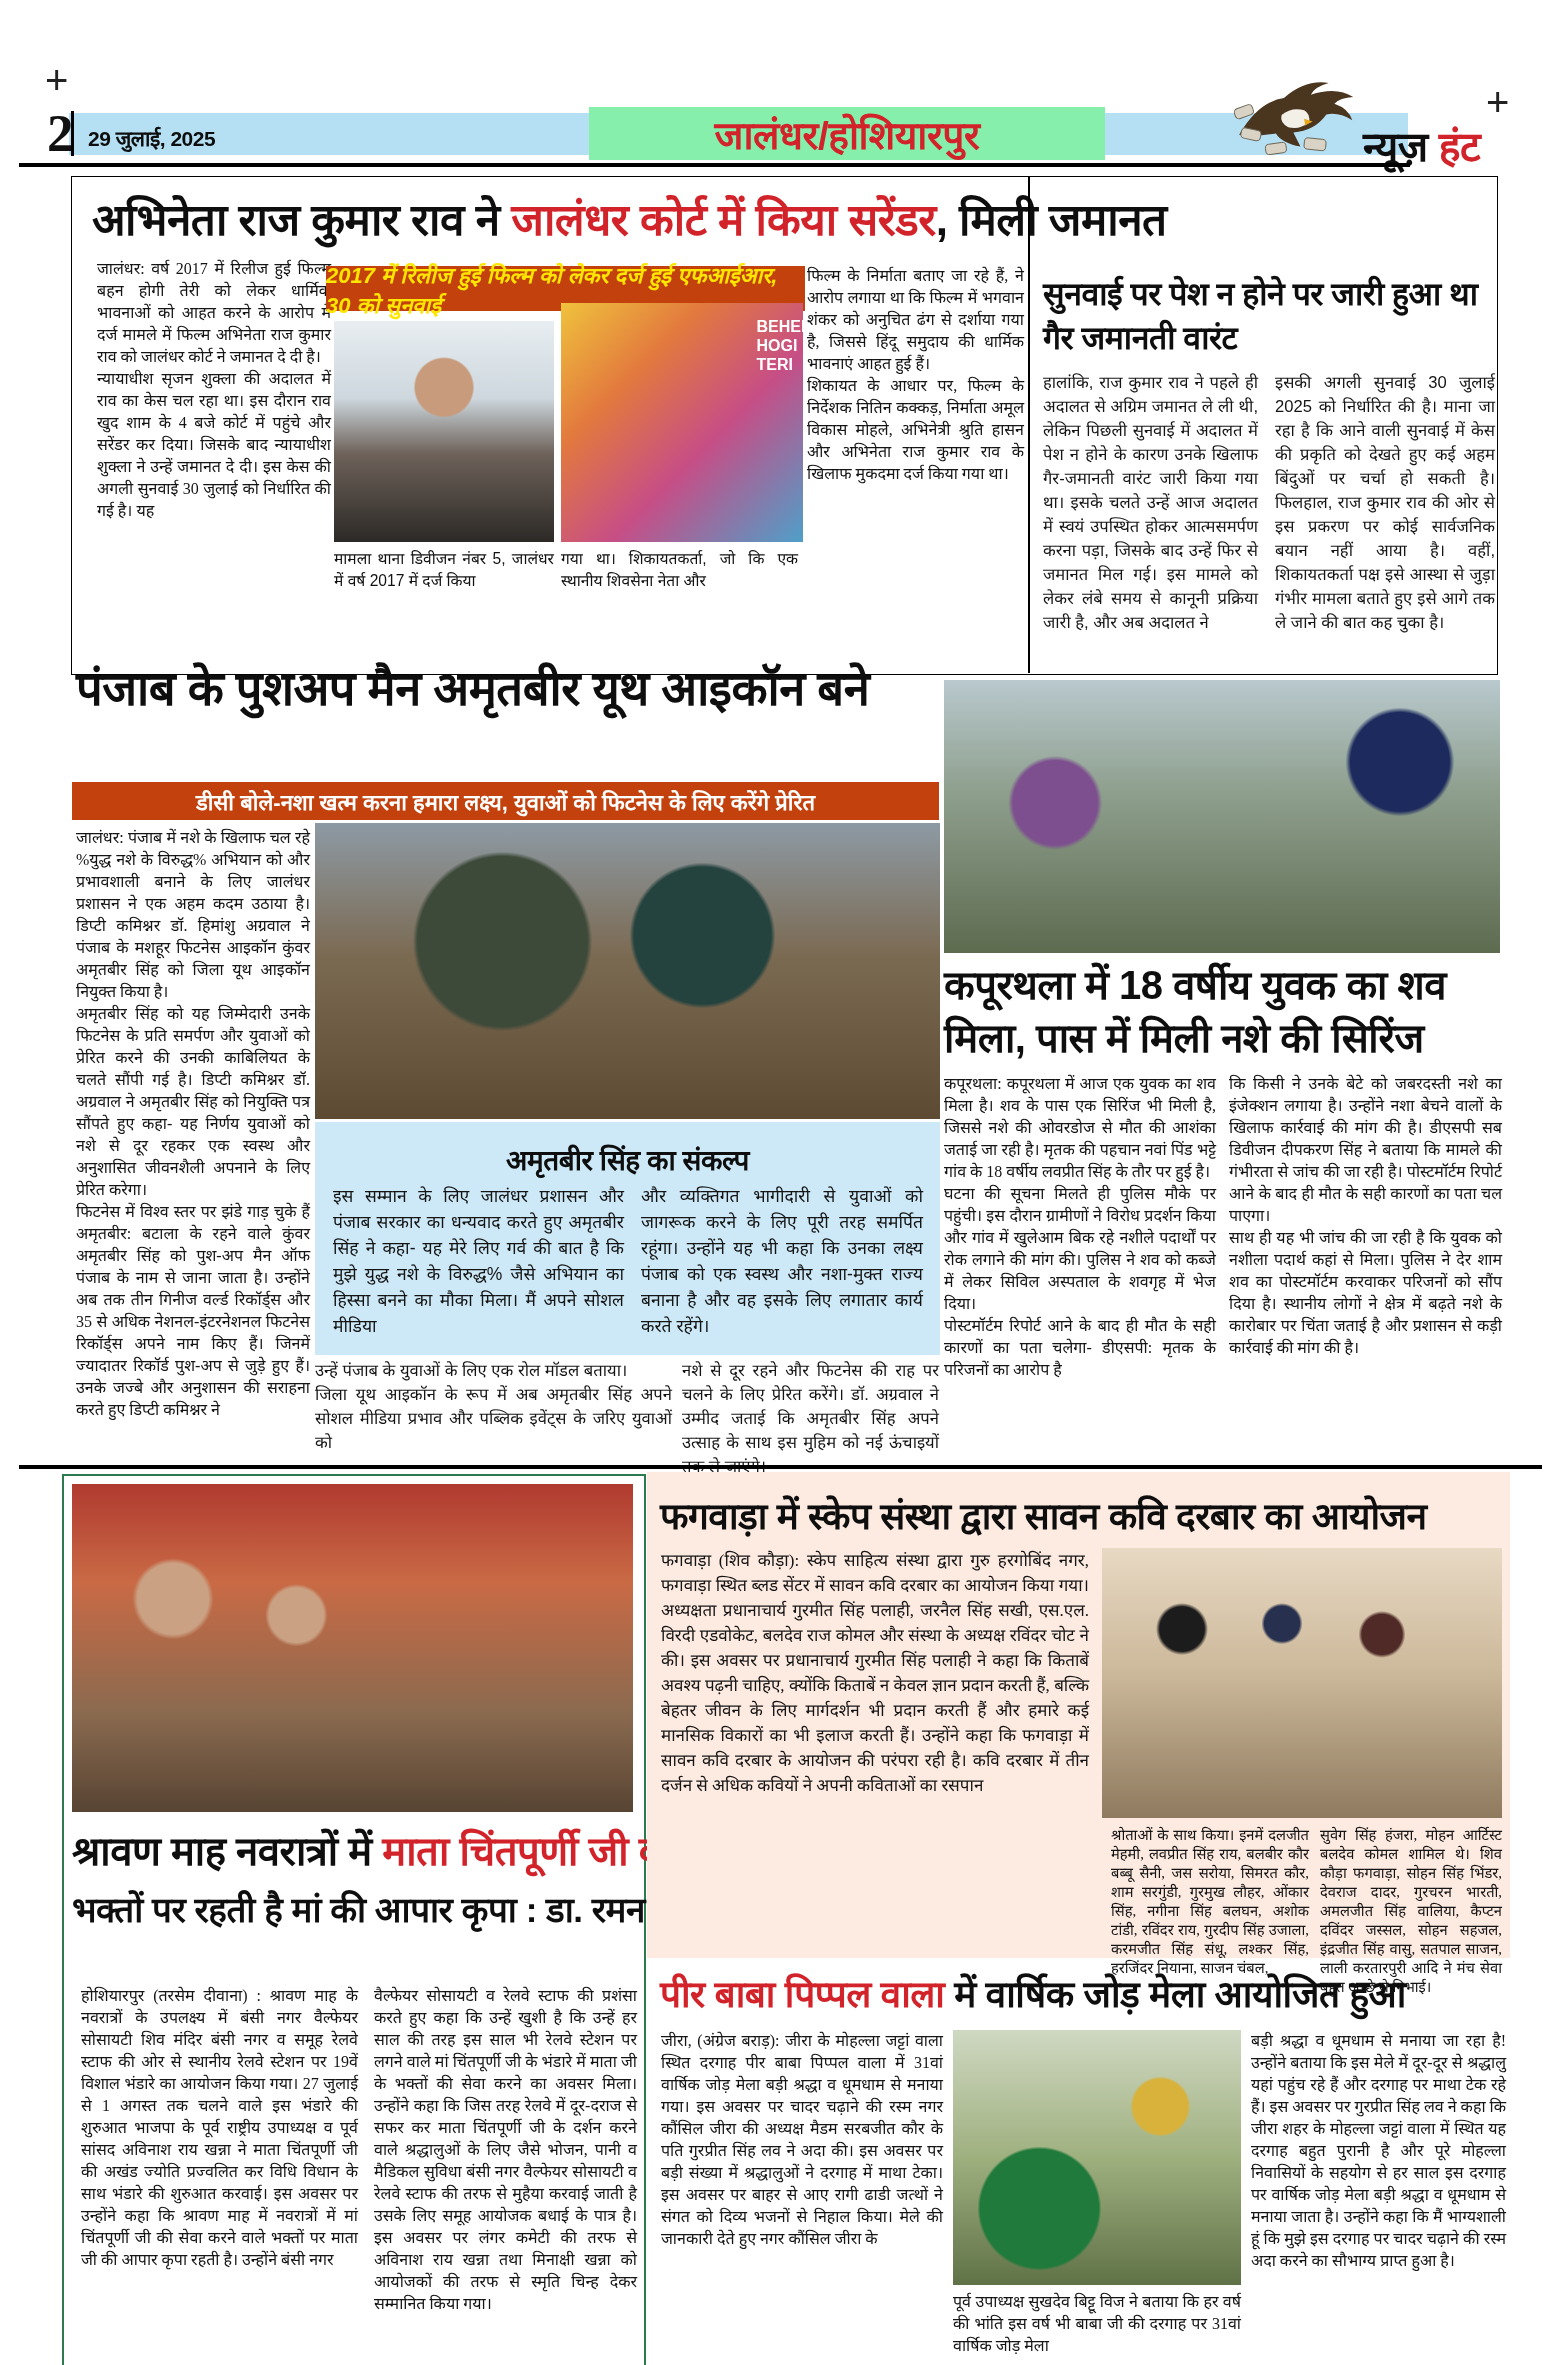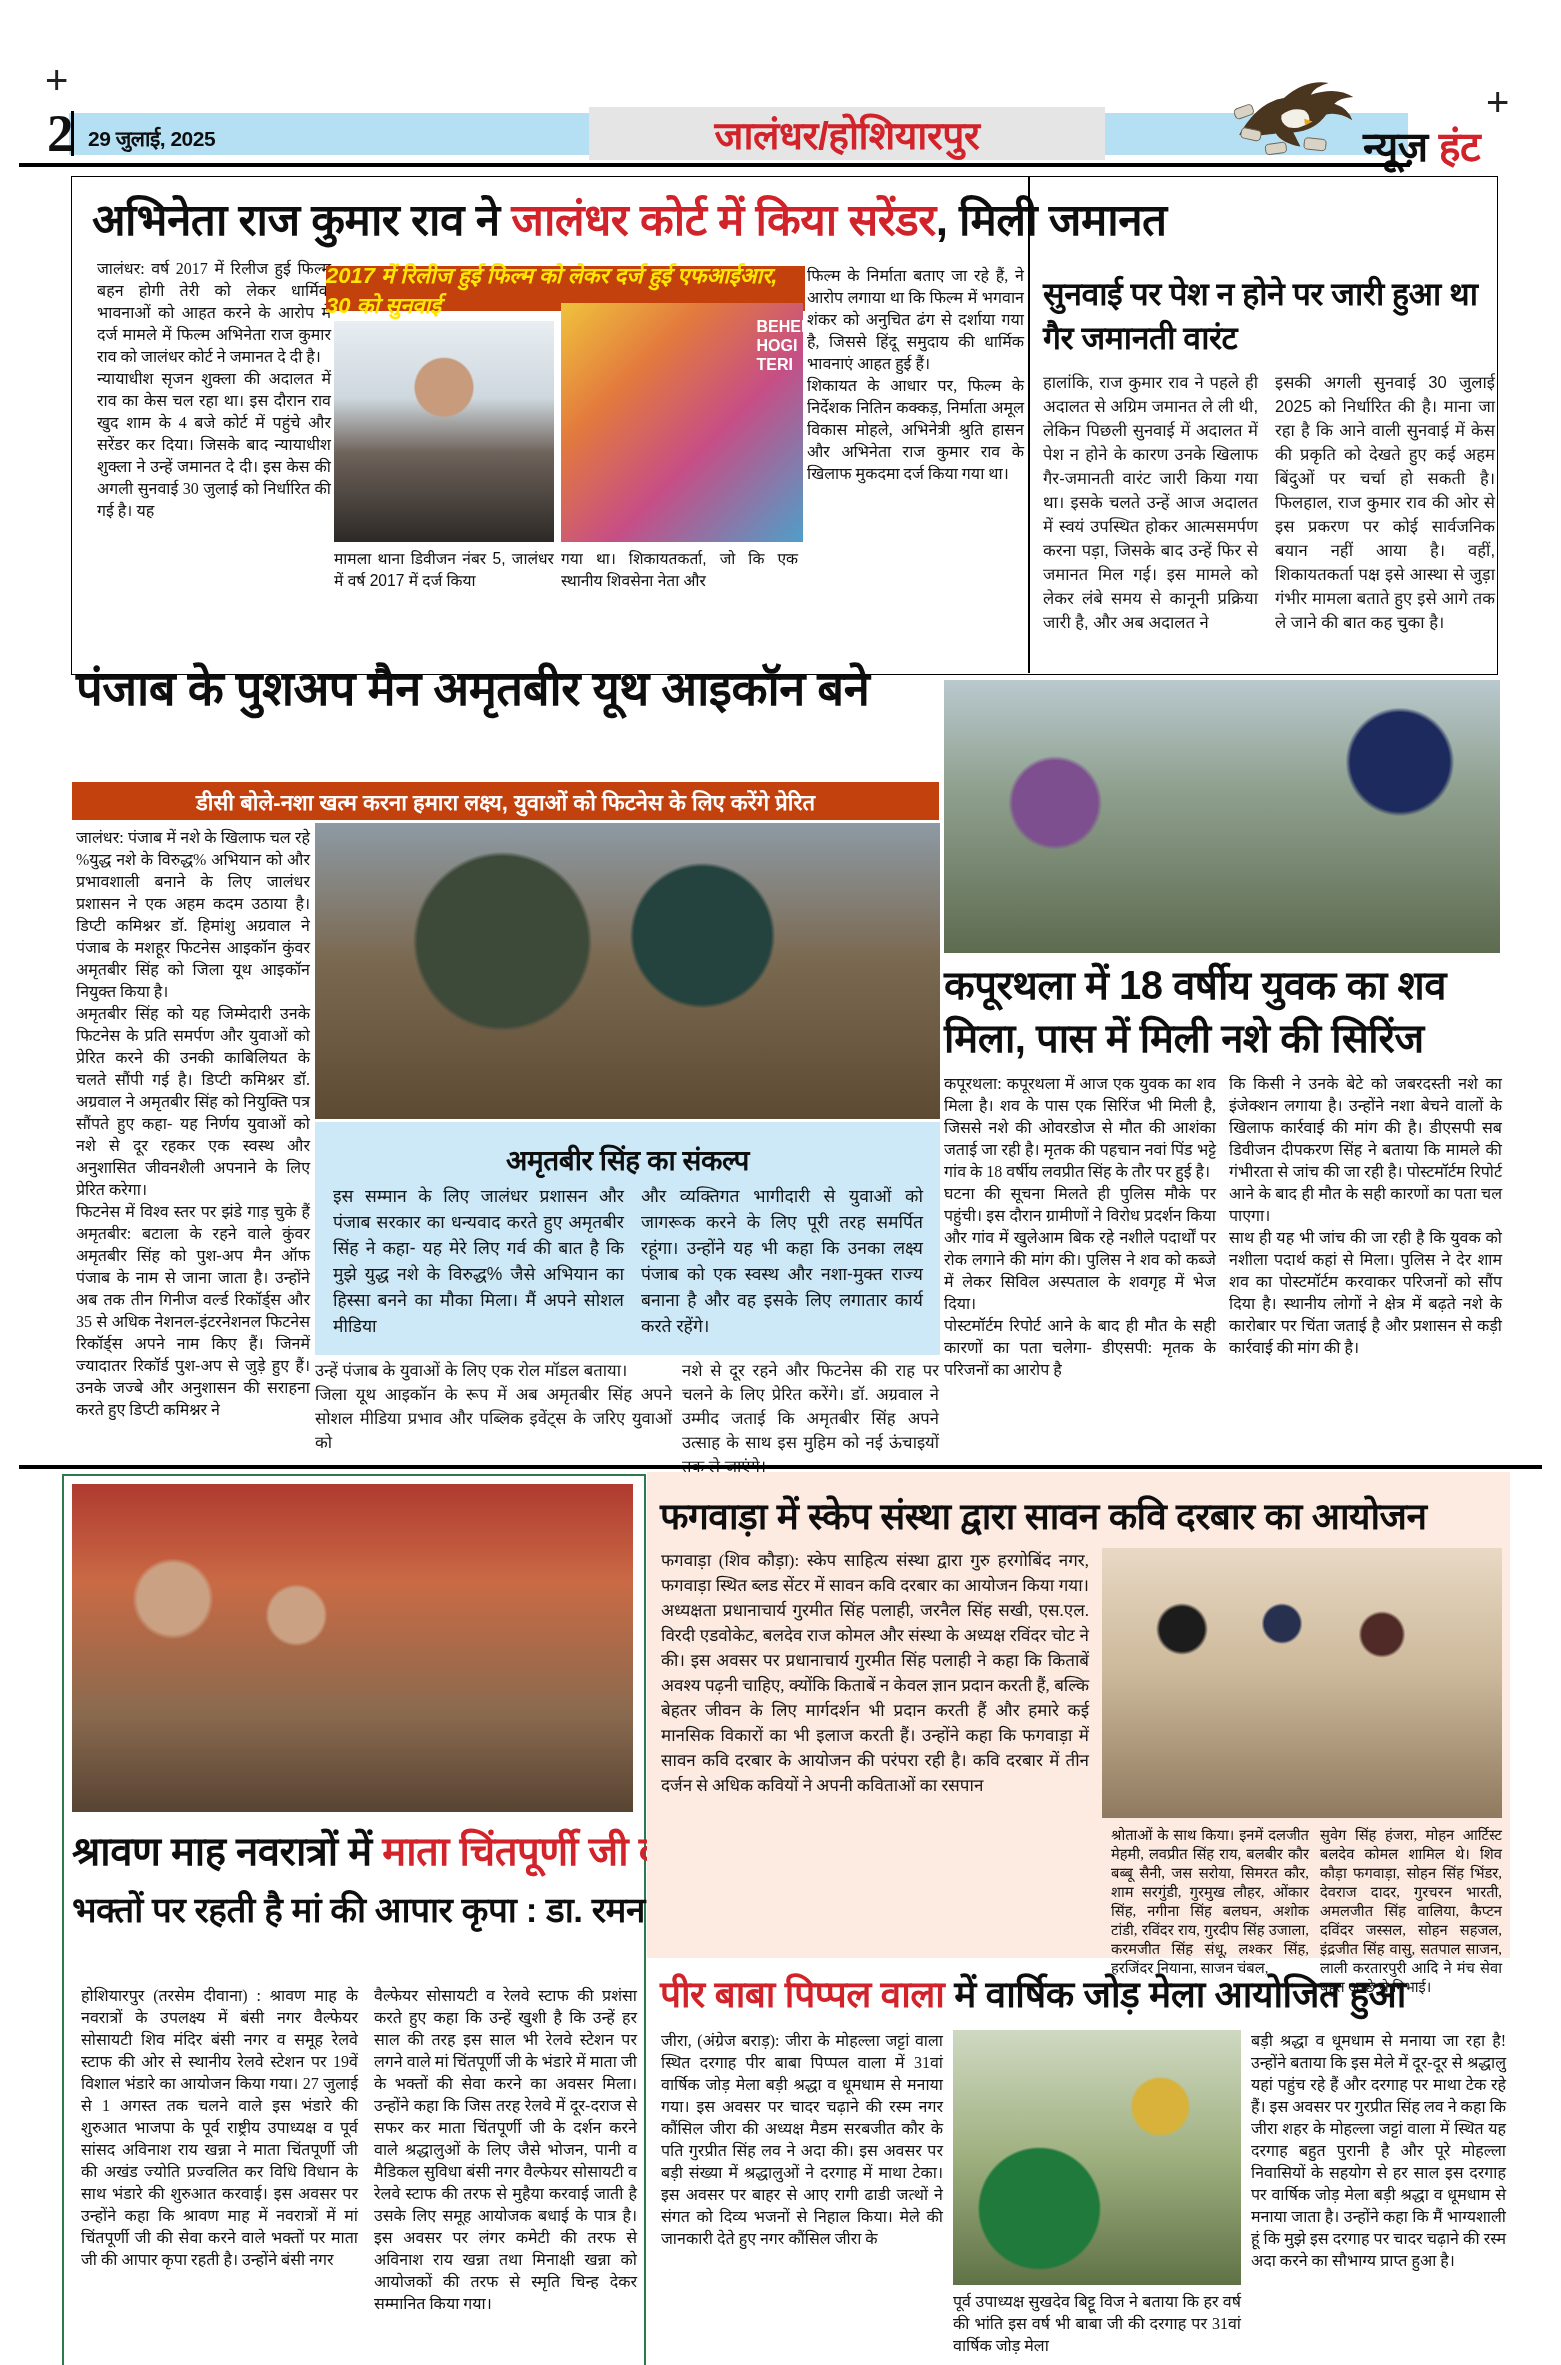--- a/index.html
+++ b/index.html
@@ -21,21 +21,21 @@
 
 <div id="page">
 
   <div class="abs regmark" style="left:45px;top:66px;">+</div>
   <div class="abs regmark" style="left:1486px;top:88px;">+</div>
 
   <div class="abs" style="left:69px;top:113px;width:1339px;height:42px;background:#b5e0f4;"></div>
   <div class="abs" style="left:47px;top:103px;font-family:'Liberation Serif',serif;font-weight:bold;font-size:53px;">2</div>
   <div class="abs" style="left:71px;top:111px;width:2.8px;height:45px;background:#000;"></div>
   <div class="abs hl" style="left:88px;top:124px;font-size:21px;">29 जुलाई, 2025</div>
-  <div class="abs" style="left:589px;top:107px;width:516px;height:53px;background:#e5e5e5;display:flex;align-items:center;justify-content:center;">
+  <div class="abs" style="left:589px;top:107px;width:516px;height:53px;background:#86efac;display:flex;align-items:center;justify-content:center;">
     <span class="hl red" style="font-size:39px;">जालंधर/होशियारपुर</span>
   </div>
   <span class="abs" style="left:1225px;top:78px;width:132px;height:83px;">
     <svg viewBox="0 0 280 175" width="132" height="83">
       <path d="M30 120 q40 -70 95 -78 q45 -40 95 -32 q-30 8 -38 25 q55 -18 90 5 q-28 2 -40 14 q30 10 38 35 q-30 -18 -55 -12 q-25 35 -70 38 l15 30 q-40 -8 -52 -28 q-45 8 -78 3 z" fill="#4a3categ1f" style="fill:#4a351f"></path>
       <path d="M120 78 q22 -18 48 -10 q14 8 10 26 q-20 16 -44 10 q-18 -10 -14 -26 z" fill="#f3f0e8"></path>
       <path d="M168 86 l18 6 l-16 8 z" fill="#e8a61b"></path>
       <g fill="#d8d3c4" stroke="#6b6454" stroke-width="2">
         <rect x="20" y="60" width="40" height="22" rx="8" transform="rotate(-20 40 71)"></rect>
         <rect x="34" y="108" width="42" height="22" rx="8" transform="rotate(12 55 119)"></rect>

